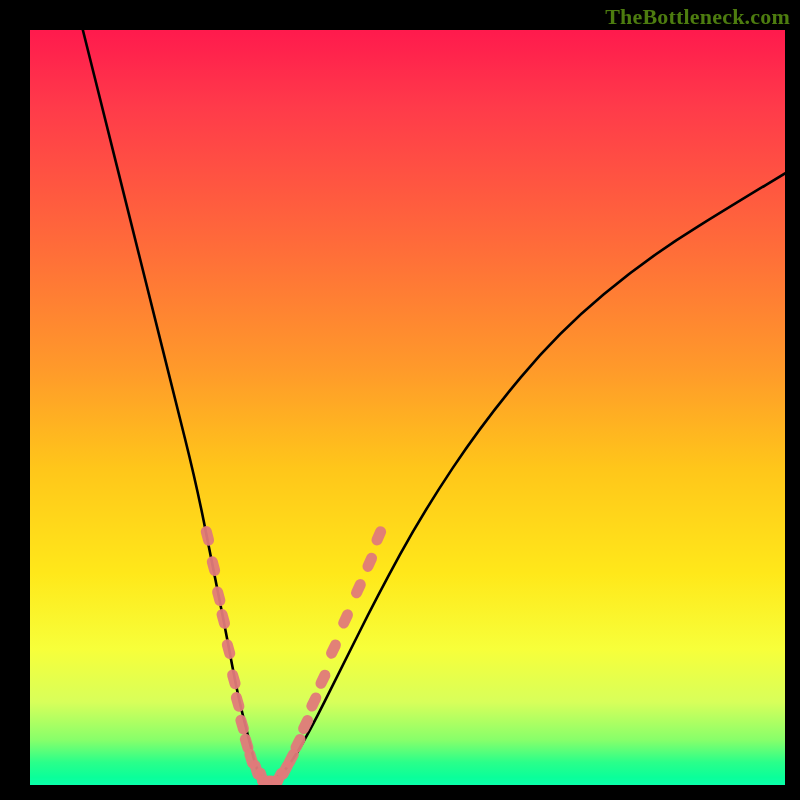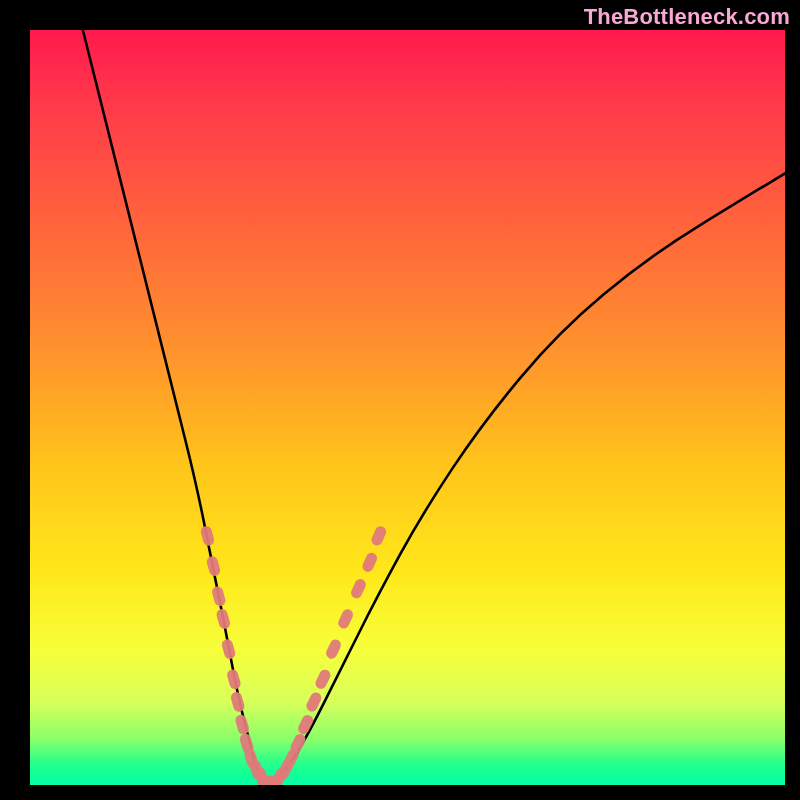--- a/index.html
+++ b/index.html
@@ -39,23 +39,23 @@
       #0aff9a 99%,
       #0affaa 100%
     );
   }
   .watermark {
     position: absolute;
     top: 4px;
     right: 10px;
     font-size: 22px;
     font-weight: 600;
-    color: #f9a8d4;
+    color: #4d7c0f;
     letter-spacing: 0.2px;
-    font-family: Liberation Sans, sans-serif;
+    font-family: Liberation Serif, serif;
     text-align: right;
   }
   svg.curve {
     position: absolute;
     left: 0;
     top: 0;
     width: 755px;
     height: 755px;
   }
   

